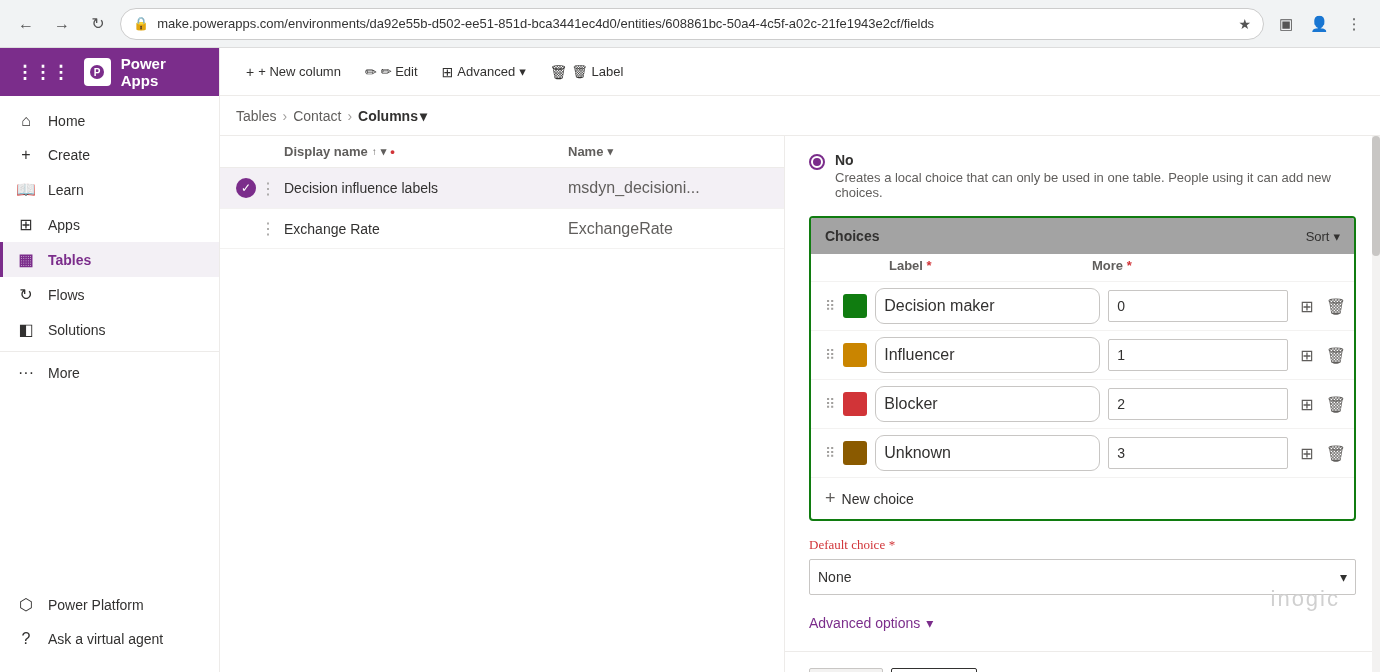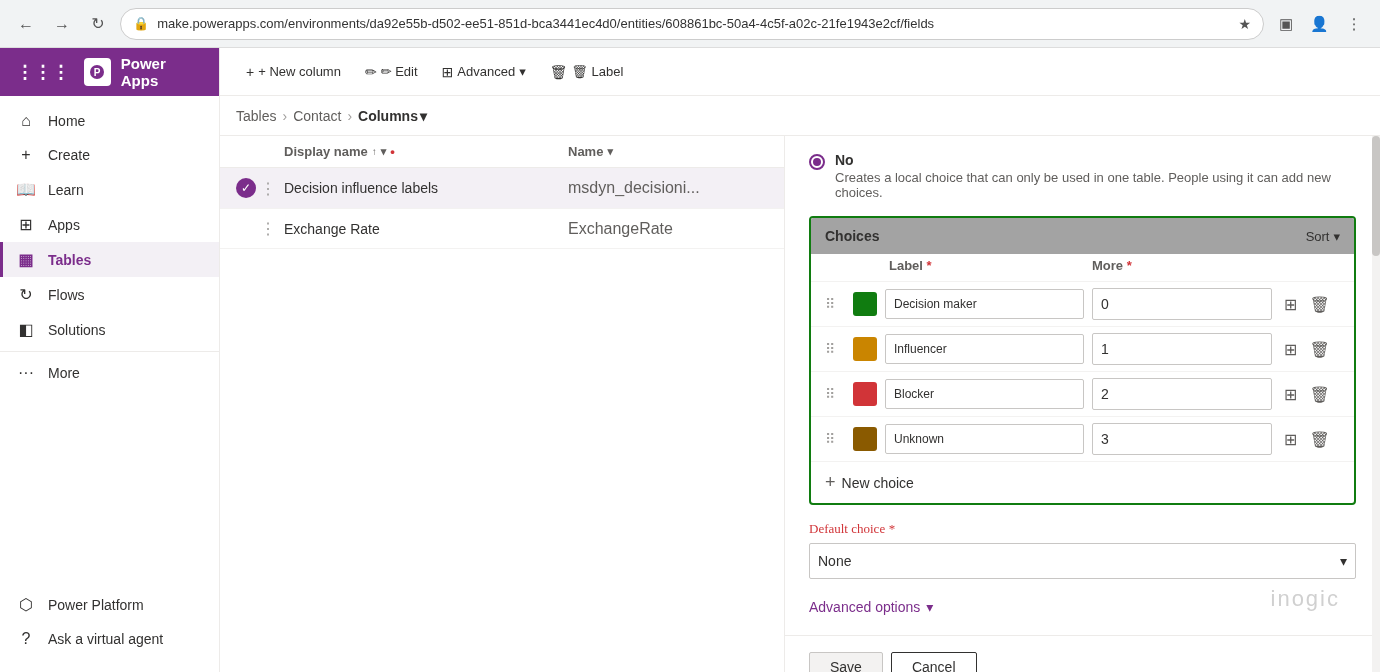--- a/index.html
+++ b/index.html
@@ -230,25 +230,25 @@
       display: flex;
       align-items: center;
       padding: 6px 14px;
       gap: 8px;
       border-top: 1px solid #f3f2f1;
     }
     .choice-drag { width: 20px; color: #a19f9d; font-size: 14px; cursor: grab; }
     .choice-color { width: 24px; height: 24px; border-radius: 3px; flex-shrink: 0; }
     .choice-label-input {
       flex: 1;
-      height: 30px;
+      height: 36px;
       border: 1px solid #c8c6c4;
-      border-radius: 2px;
+      border-radius: 9px;
       padding: 0 8px;
-      font-size: 12px;
+      font-size: 16px;
       color: #323130;
       outline: none;
     }
     .choice-value-input {
       width: 180px;
       height: 32px;
       border: 1px solid #c8c6c4;
       border-radius: 2px;
       padding: 0 8px;
       font-size: 14px;

